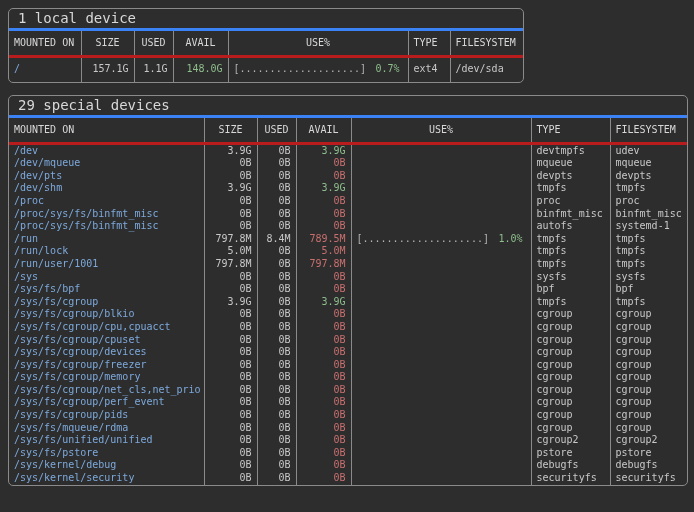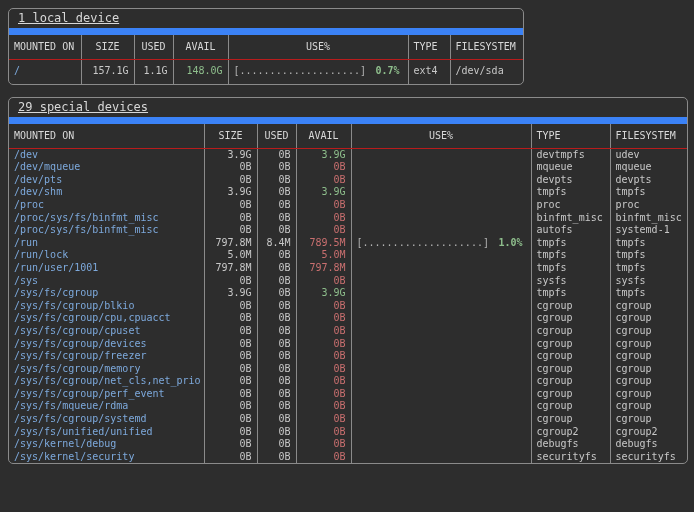--- a/index.html
+++ b/index.html
@@ -17,26 +17,25 @@
     border: 1px solid #8a8a8a;
     border-radius: 5px;
     width: fit-content;
     margin-bottom: 12px;
     color: #c8c8c8;
     overflow: hidden;
   }
   .tbl-title {
     display: block;
     padding: 3px 9px 4px 9px;
-    font-size: 12px;
+    font-size: 14px;
     line-height: 12px;
     color: #d8d8d8;
-    border-bottom: 7px solid #3b82f6;
+    border-bottom: 3px solid #3b82f6;
     white-space: nowrap;
-    text-decoration: underline;
   }
   table {
     border-collapse: collapse;
     table-layout: fixed;
     font-size: 10px;
   }
   .t1 table { width: 514px; }
   .t2 table { width: 678px; }
   col.c1 { width: 53px; }
   col.c2 { width: 39px; }
@@ -48,38 +47,38 @@
   .t2 col.c0 { width: 195px; }
   .t2 col.c5 { width: 79px; }
   .t2 col.c6 { width: 77px; }
   th, td {
     border-left: 1px solid #8a8a8a;
     overflow: hidden;
     white-space: nowrap;
   }
   th:first-child, td:first-child { border-left: none; }
   thead th {
-    border-bottom: 1px solid #b91c1c;
+    border-bottom: 3px solid #b91c1c;
     padding: 6px 5px;
     line-height: 12px;
     font-weight: normal;
     color: #d8d8d8;
     text-align: center;
   }
   thead th.col-0, thead th.col-5, thead th.col-6 { text-align: left; }
   td { padding: 0 5px; line-height: 12.6px; }
   .t1 tbody td { padding-top: 5px; padding-bottom: 6px; }
   td.path { color: #7da9dc; padding-left: 5px; padding-right: 2px; }
   td.num { text-align: right; color: #c8c8c8; }
   td.avail-green { color: #8ebe8c; }
   td.avail-red { color: #c96f6f; }
   td.use { padding-right: 8px; }
   .use-wrap { display: flex; justify-content: space-between; align-items: center; }
   .bar { color: #b4b4b4; }
-  .pct { color: #8ebe8c; font-weight: bold; }
+  .pct { color: #8ebe8c; }
   td.type, td.fs { color: #c8c8c8; }
 </style>
 </head>
 <body>
 
 <div class="screen">
 
   <section class="duf-box t1">
     <span class="tbl-title">1 local device</span>
     <table>
@@ -244,20 +243,29 @@
           <tr>
             <td class="path">/sys</td>
             <td class="num">0B</td>
             <td class="num">0B</td>
             <td class="num avail-red">0B</td>
             <td class="use"></td>
             <td class="type">sysfs</td>
             <td class="fs">sysfs</td>
           </tr>
           <tr>
+            <td class="path">/sys/fs/bpf</td>
+            <td class="num">0B</td>
+            <td class="num">0B</td>
+            <td class="num avail-red">0B</td>
+            <td class="use"></td>
+            <td class="type">bpf</td>
+            <td class="fs">bpf</td>
+          </tr>
+          <tr>
             <td class="path">/sys/fs/cgroup</td>
             <td class="num">3.9G</td>
             <td class="num">0B</td>
             <td class="num avail-green">3.9G</td>
             <td class="use"></td>
             <td class="type">tmpfs</td>
             <td class="fs">tmpfs</td>
           </tr>
           <tr>
             <td class="path">/sys/fs/cgroup/blkio</td>
@@ -325,45 +333,54 @@
           <tr>
             <td class="path">/sys/fs/cgroup/perf_event</td>
             <td class="num">0B</td>
             <td class="num">0B</td>
             <td class="num avail-red">0B</td>
             <td class="use"></td>
             <td class="type">cgroup</td>
             <td class="fs">cgroup</td>
           </tr>
           <tr>
+            <td class="path">/sys/fs/cgroup/pids</td>
+            <td class="num">0B</td>
+            <td class="num">0B</td>
+            <td class="num avail-red">0B</td>
+            <td class="use"></td>
+            <td class="type">cgroup</td>
+            <td class="fs">cgroup</td>
+          </tr>
+          <tr>
             <td class="path">/sys/fs/mqueue/rdma</td>
-            <td class="num">0B</td>
-            <td class="num">0B</td>
-            <td class="num avail-red">0B</td>
-            <td class="use"></td>
-            <td class="type">cgroup</td>
-            <td class="fs">cgroup</td>
-          </tr>
-          <tr>
-            <td class="path">/sys/fs/cgroup/systemd</td>
             <td class="num">0B</td>
             <td class="num">0B</td>
             <td class="num avail-red">0B</td>
             <td class="use"></td>
             <td class="type">cgroup</td>
             <td class="fs">cgroup</td>
           </tr>
           <tr>
             <td class="path">/sys/fs/unified/unified</td>
             <td class="num">0B</td>
             <td class="num">0B</td>
             <td class="num avail-red">0B</td>
             <td class="use"></td>
             <td class="type">cgroup2</td>
             <td class="fs">cgroup2</td>
+          </tr>
+          <tr>
+            <td class="path">/sys/fs/pstore</td>
+            <td class="num">0B</td>
+            <td class="num">0B</td>
+            <td class="num avail-red">0B</td>
+            <td class="use"></td>
+            <td class="type">pstore</td>
+            <td class="fs">pstore</td>
           </tr>
           <tr>
             <td class="path">/sys/kernel/debug</td>
             <td class="num">0B</td>
             <td class="num">0B</td>
             <td class="num avail-red">0B</td>
             <td class="use"></td>
             <td class="type">debugfs</td>
             <td class="fs">debugfs</td>
           </tr>

